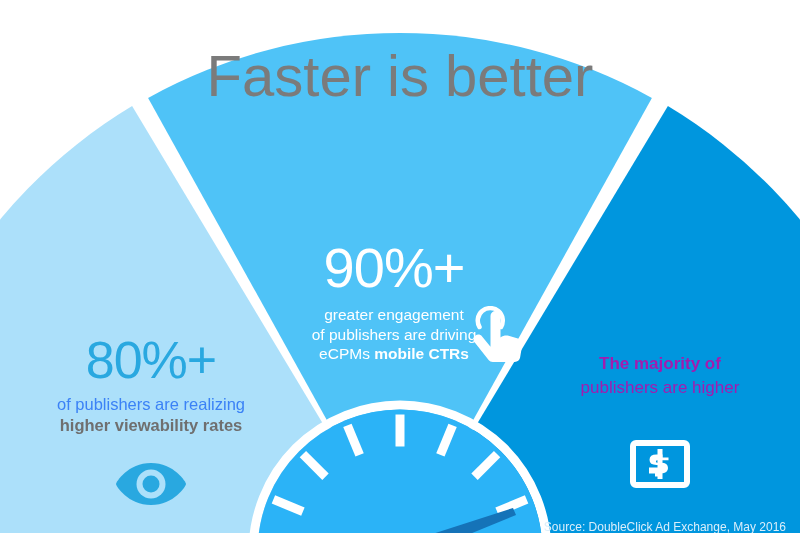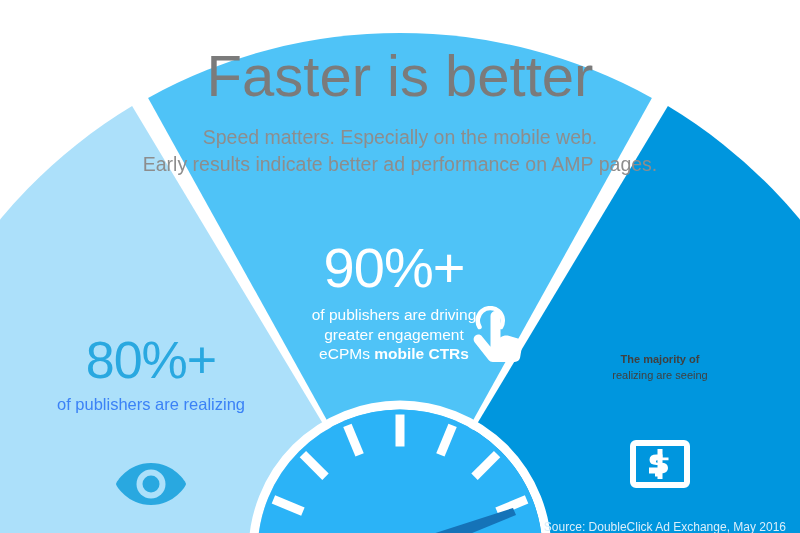--- a/index.html
+++ b/index.html
@@ -113,22 +113,22 @@
     position: absolute;
     left: 222px;
     top: 66px;
     width: 52px;
     height: 58px;
   }
 
   
   .seg-right { left: 545px; top: 340px; width: 230px; }
   .seg-right .line {
-    font-size: 11px;
-    color: #404040;
+    font-size: 17px;
+    color: #a21caf;
     line-height: 1.42;
   }
   .seg-right .line.bold { font-weight: bold; }
   .icon-money {
     position: absolute;
     left: 85px;
     top: 88px;
     width: 60px;
     height: 48px;
   }
@@ -189,60 +189,57 @@
         <line x1="537.5" y1="540" x2="505.5" y2="540"></line>
       </g>
 
       <path fill="#1573b8" d="M392,535 L513,496 L516,503 L399,551 A9.5,9.5 0 0 1 392,535 Z"></path>
       <circle cx="396" cy="543" r="9.5" fill="#1573b8"></circle>
     </g>
   </svg>
 
   <div class="header">
     <h1 class="title">Faster is better</h1>
-    <div class="subtitle">
-      <span>Speed matters. Especially on the mobile web.</span>
-      <span>Early results indicate better ad performance on AMP pages.</span>
-    </div>
   </div>
 
   <div class="seg-text seg-left">
     <div class="big">80%+</div>
     <div class="sub1">of publishers are realizing</div>
+    <div class="sub2">higher viewability rates</div>
 
     <svg class="icon-eye" viewBox="0 0 74 44" xmlns="http://www.w3.org/2000/svg">
       <path fill="#29a8e0" d="M37,1 C14,1 2,20 2,22 C2,24 14,43 37,43 C60,43 72,24 72,22 C72,20 60,1 37,1 Z"></path>
       <circle cx="37" cy="22" r="14.5" fill="#ace0fa"></circle>
       <circle cx="37" cy="22" r="8.5" fill="#29a8e0"></circle>
     </svg>
   </div>
 
   <div class="seg-text seg-mid">
     <div class="big">90%+</div>
     <div class="sub">
+      <div>greater engagement</div>
       <div>of publishers are driving</div>
-      <div>greater engagement</div>
       <div><span>eCPMs </span><b>mobile CTRs</b></div>
     </div>
 
     <svg class="icon-tap" viewBox="0 0 52 58" xmlns="http://www.w3.org/2000/svg">
 
       <path fill="none" stroke="#ffffff" stroke-width="4.5" stroke-linecap="round" d="M8.5,21 A12.5,12.5 0 1 1 30,21"></path>
 
       <path fill="#ffffff" d="M19.5,10 a5,5 0 0 1 10,0 v21.5 c2.6,-1.9 5.4,-2.4 8.1,-1.7
                l9.3,2.6 c3.1,0.9 4.8,3.6 4.3,6.6 l-2.1,12.6
                c-0.4,2.6 -2.7,4.4 -5.4,4.4 H21.8 c-1.7,0 -3.2,-0.7 -4.2,-2
                L3.6,36.2 c-1.6,-2.1 -1.2,-5 0.9,-6.6 c2.0,-1.6 4.9,-1.2 6.6,0.8
                l8.4,10.3 Z"></path>
     </svg>
   </div>
 
   <div class="seg-text seg-right">
     <div class="line bold">The majority of</div>
-    <div class="line">realizing are seeing</div>
+    <div class="line">publishers are higher</div>
 
     <svg class="icon-money" viewBox="0 0 60 48" xmlns="http://www.w3.org/2000/svg">
       <rect x="3" y="3" width="54" height="42" rx="3" ry="3" fill="none" stroke="#ffffff" stroke-width="6"></rect>
 
       <g fill="#ffffff">
         <rect x="27.5" y="9" width="5" height="30"></rect>
         <path d="M38.5,17.5 h-6 v-3 h-6 q-7,0 -7,5.2 q0,5.2 7,5.2
                  h3.5 q1.6,0 1.6,1.3 q0,1.3 -1.6,1.3 h-11 v6 h6 v3 h6 v-3
                  q7,0 7,-5.4 q0,-5.4 -7,-5.4 h-3.5 q-1.6,0 -1.6,-1.2
                  q0,-1.2 1.6,-1.2 h11 Z"></path>

